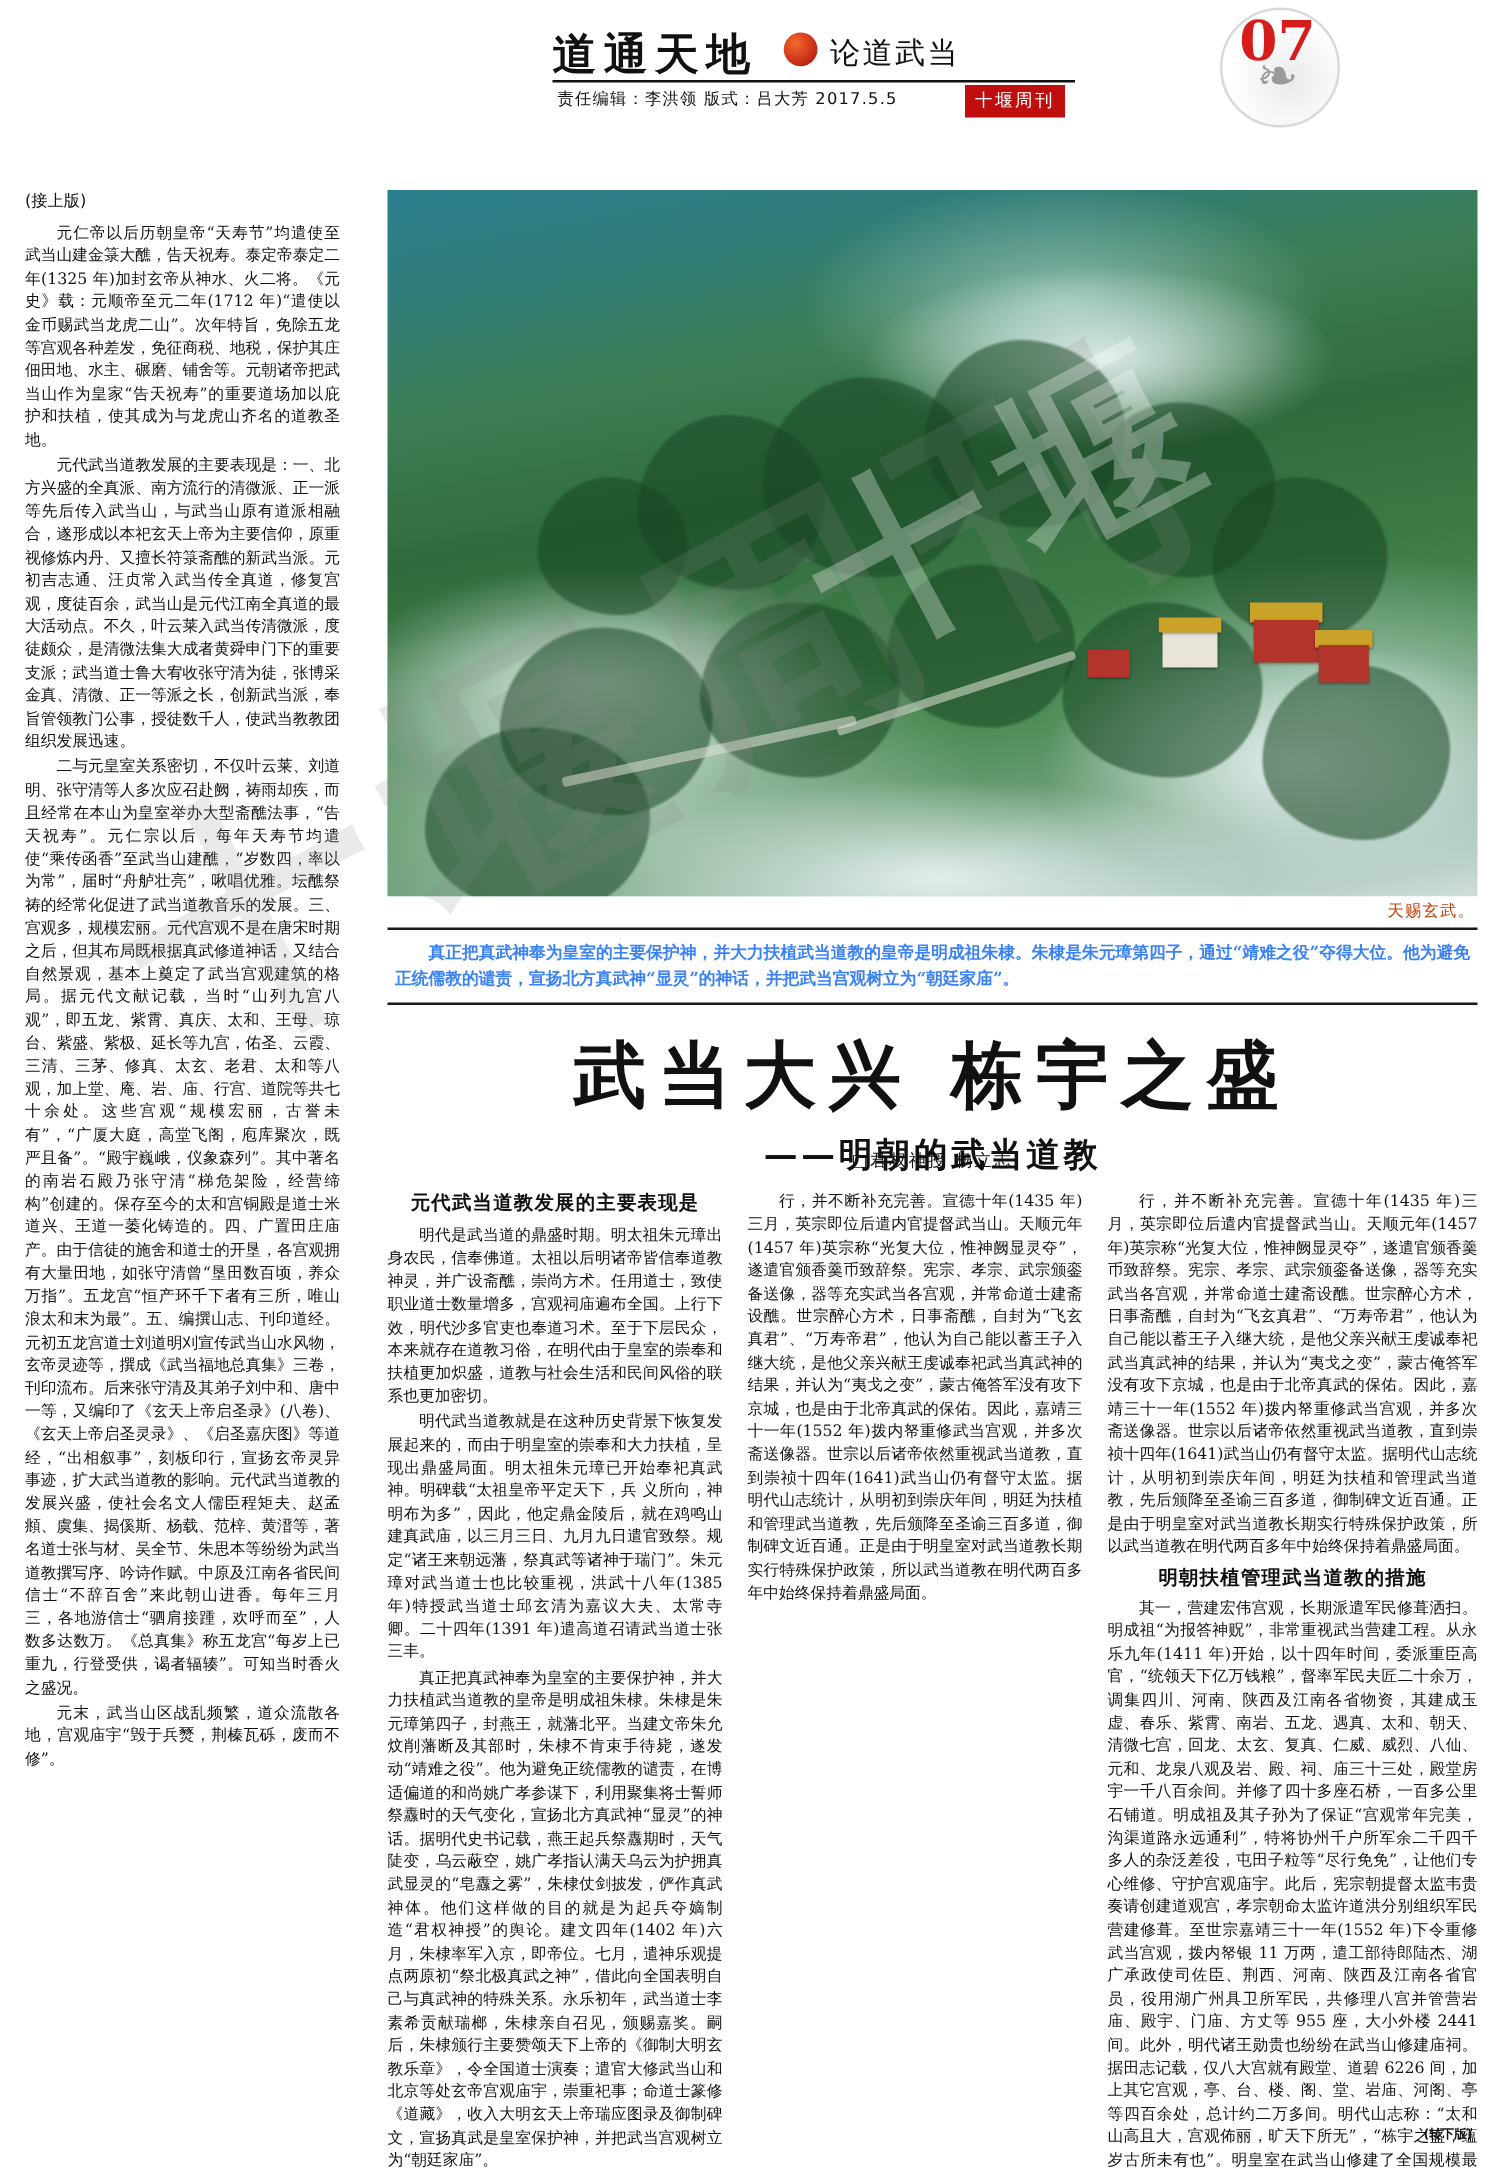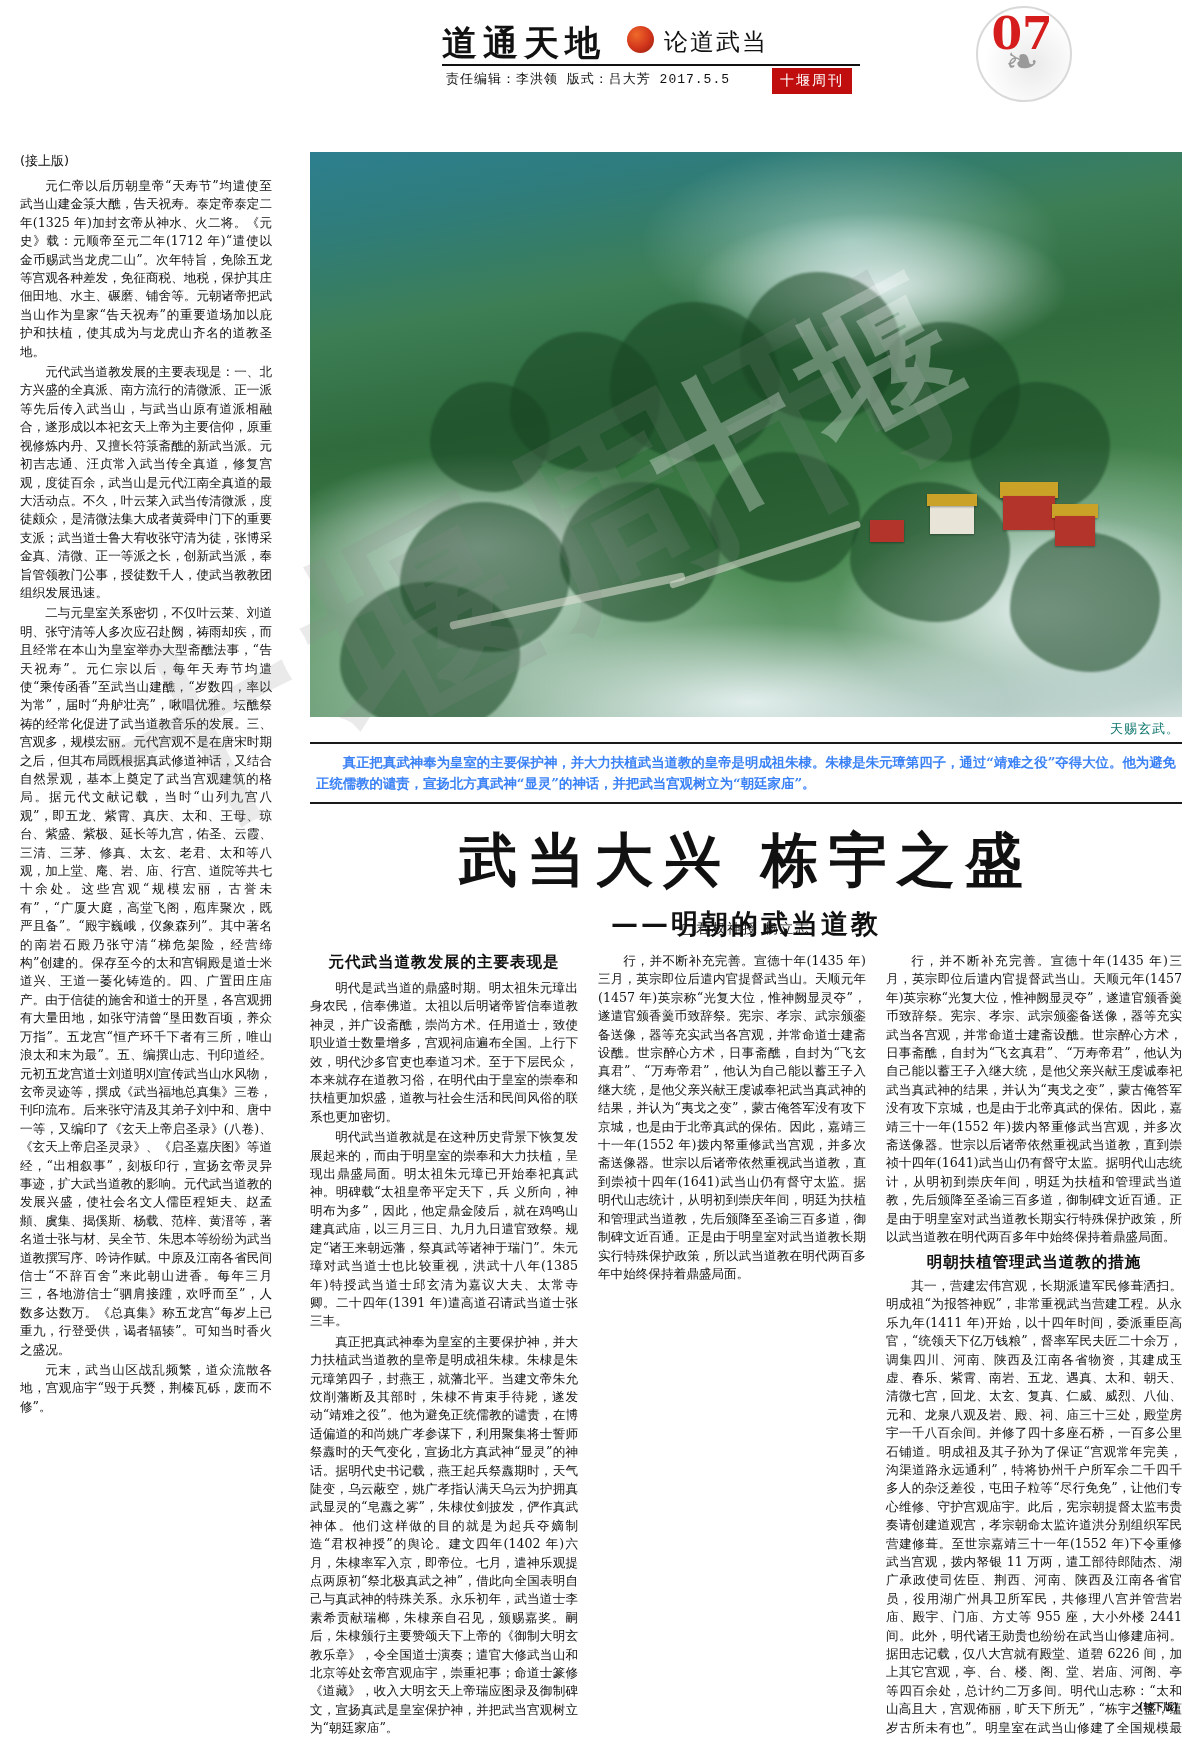--- a/index.html
+++ b/index.html
@@ -32,21 +32,21 @@
   .mast-sub{
     position:absolute;left:222px;top:18px;
     font-family:"DejaVu Serif","Liberation Serif",serif;
     font-size:24px;color:#111;letter-spacing:2px;white-space:nowrap;
   }
   .mast-rule{
     position:absolute;left:0;top:56px;width:418px;height:2px;background:#111;
   }
   .mast-credits{
     position:absolute;left:4px;top:62px;
-    font-size:13px;color:#111;letter-spacing:1px;white-space:nowrap;font-family:Liberation Mono, monospace;
+    font-size:13px;color:#111;letter-spacing:1px;white-space:nowrap;
   }
   .mast-badge{
     position:absolute;left:330px;top:60px;
     background:#c00d0d;color:#fff;font-size:14px;
     padding:4px 8px;letter-spacing:2px;white-space:nowrap;
   }
   .page-num{
     position:absolute;right:8px;top:6px;width:96px;height:96px;
   }
   .page-num .ring{
@@ -107,21 +107,21 @@
   }
   .photo .bld.roof{background:#c9a227;}
   .photo .bld.white{background:#e8e4d8;}
   .photo .path{
     position:absolute;background:rgba(225,225,215,.55);
     transform-origin:left center;border-radius:3px;
   }
   .photo-caption{
     position:absolute;right:2px;top:568px;
     font-family:Liberation Sans, sans-serif;
-    font-size:13px;color:#0f766e;letter-spacing:1px;
+    font-size:13px;color:#c2410c;letter-spacing:1px;
   }
   .lead{
     position:absolute;left:310px;top:742px;width:872px;
     border-top:2px solid #1a1a1a;border-bottom:2px solid #1a1a1a;
     padding:8px 6px 8px 6px;
     box-sizing:border-box;
   }
   .lead-inner{
     font-family:"DejaVu Serif","Liberation Serif",serif;
     font-size:13.4px;line-height:21px;color:#3b82f6;font-weight:bold;

